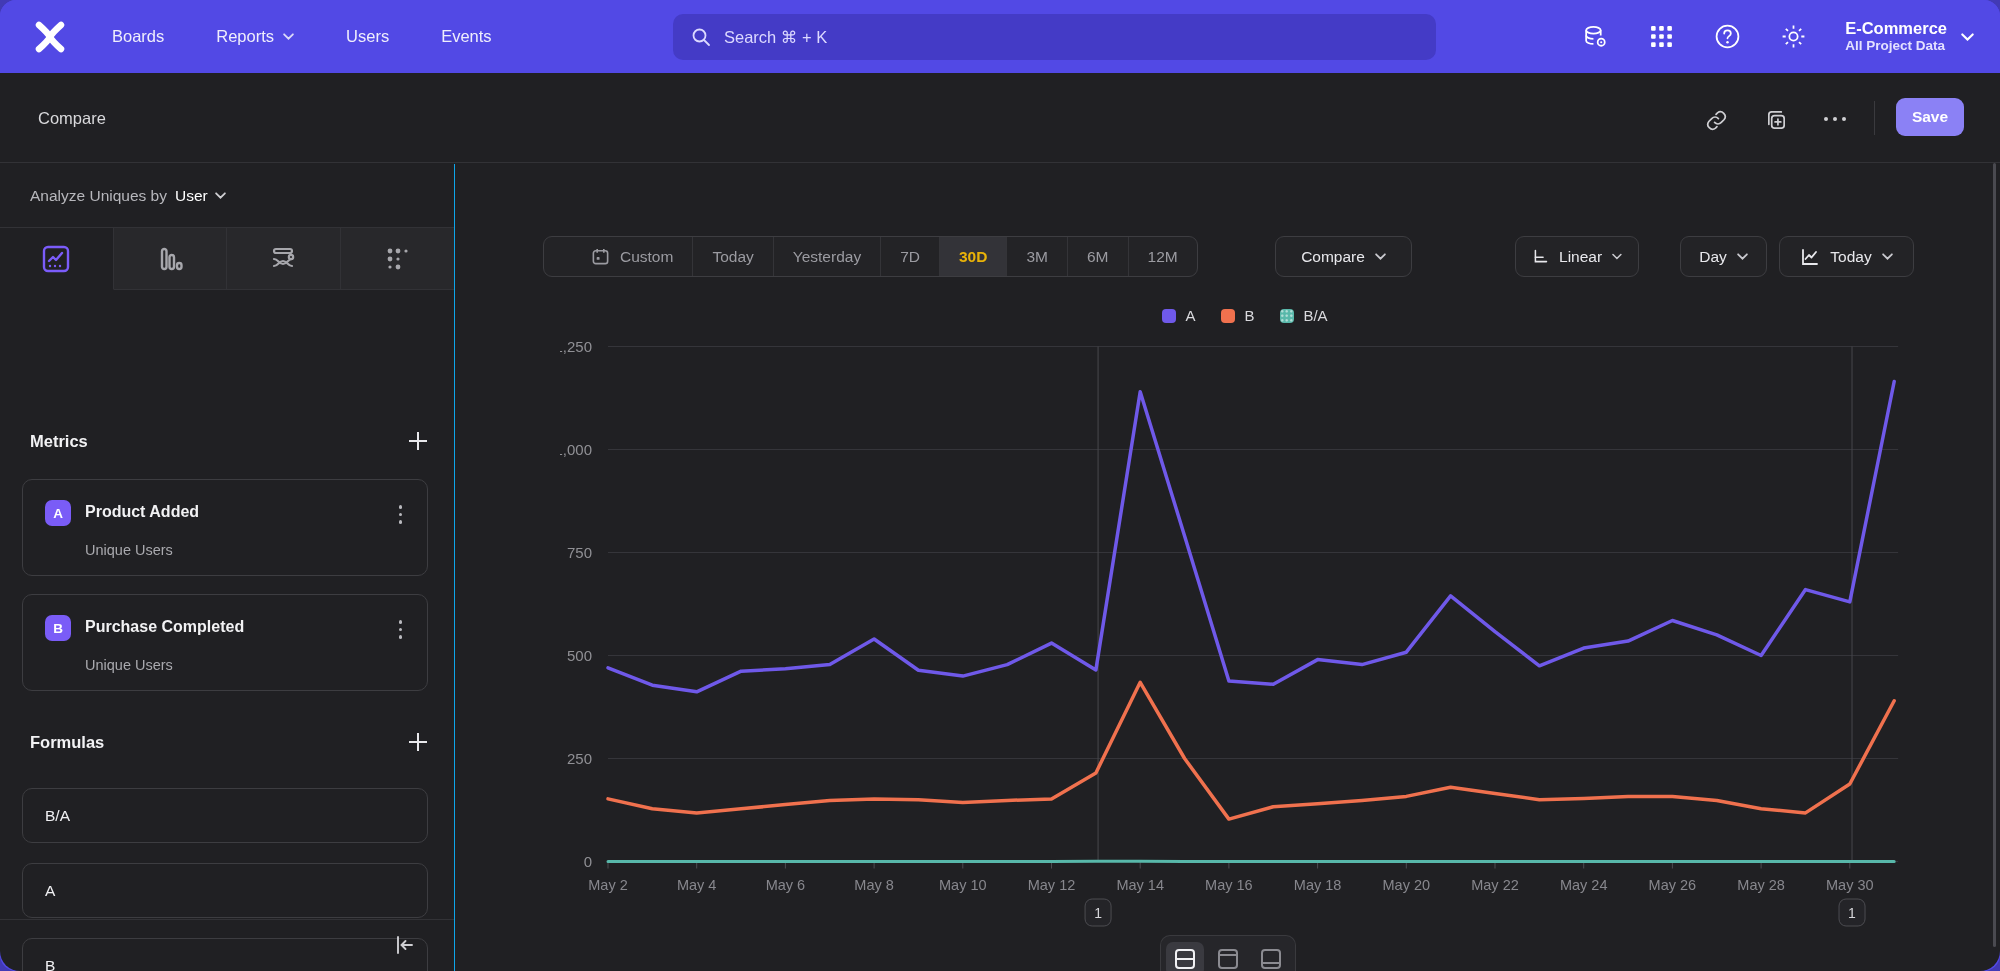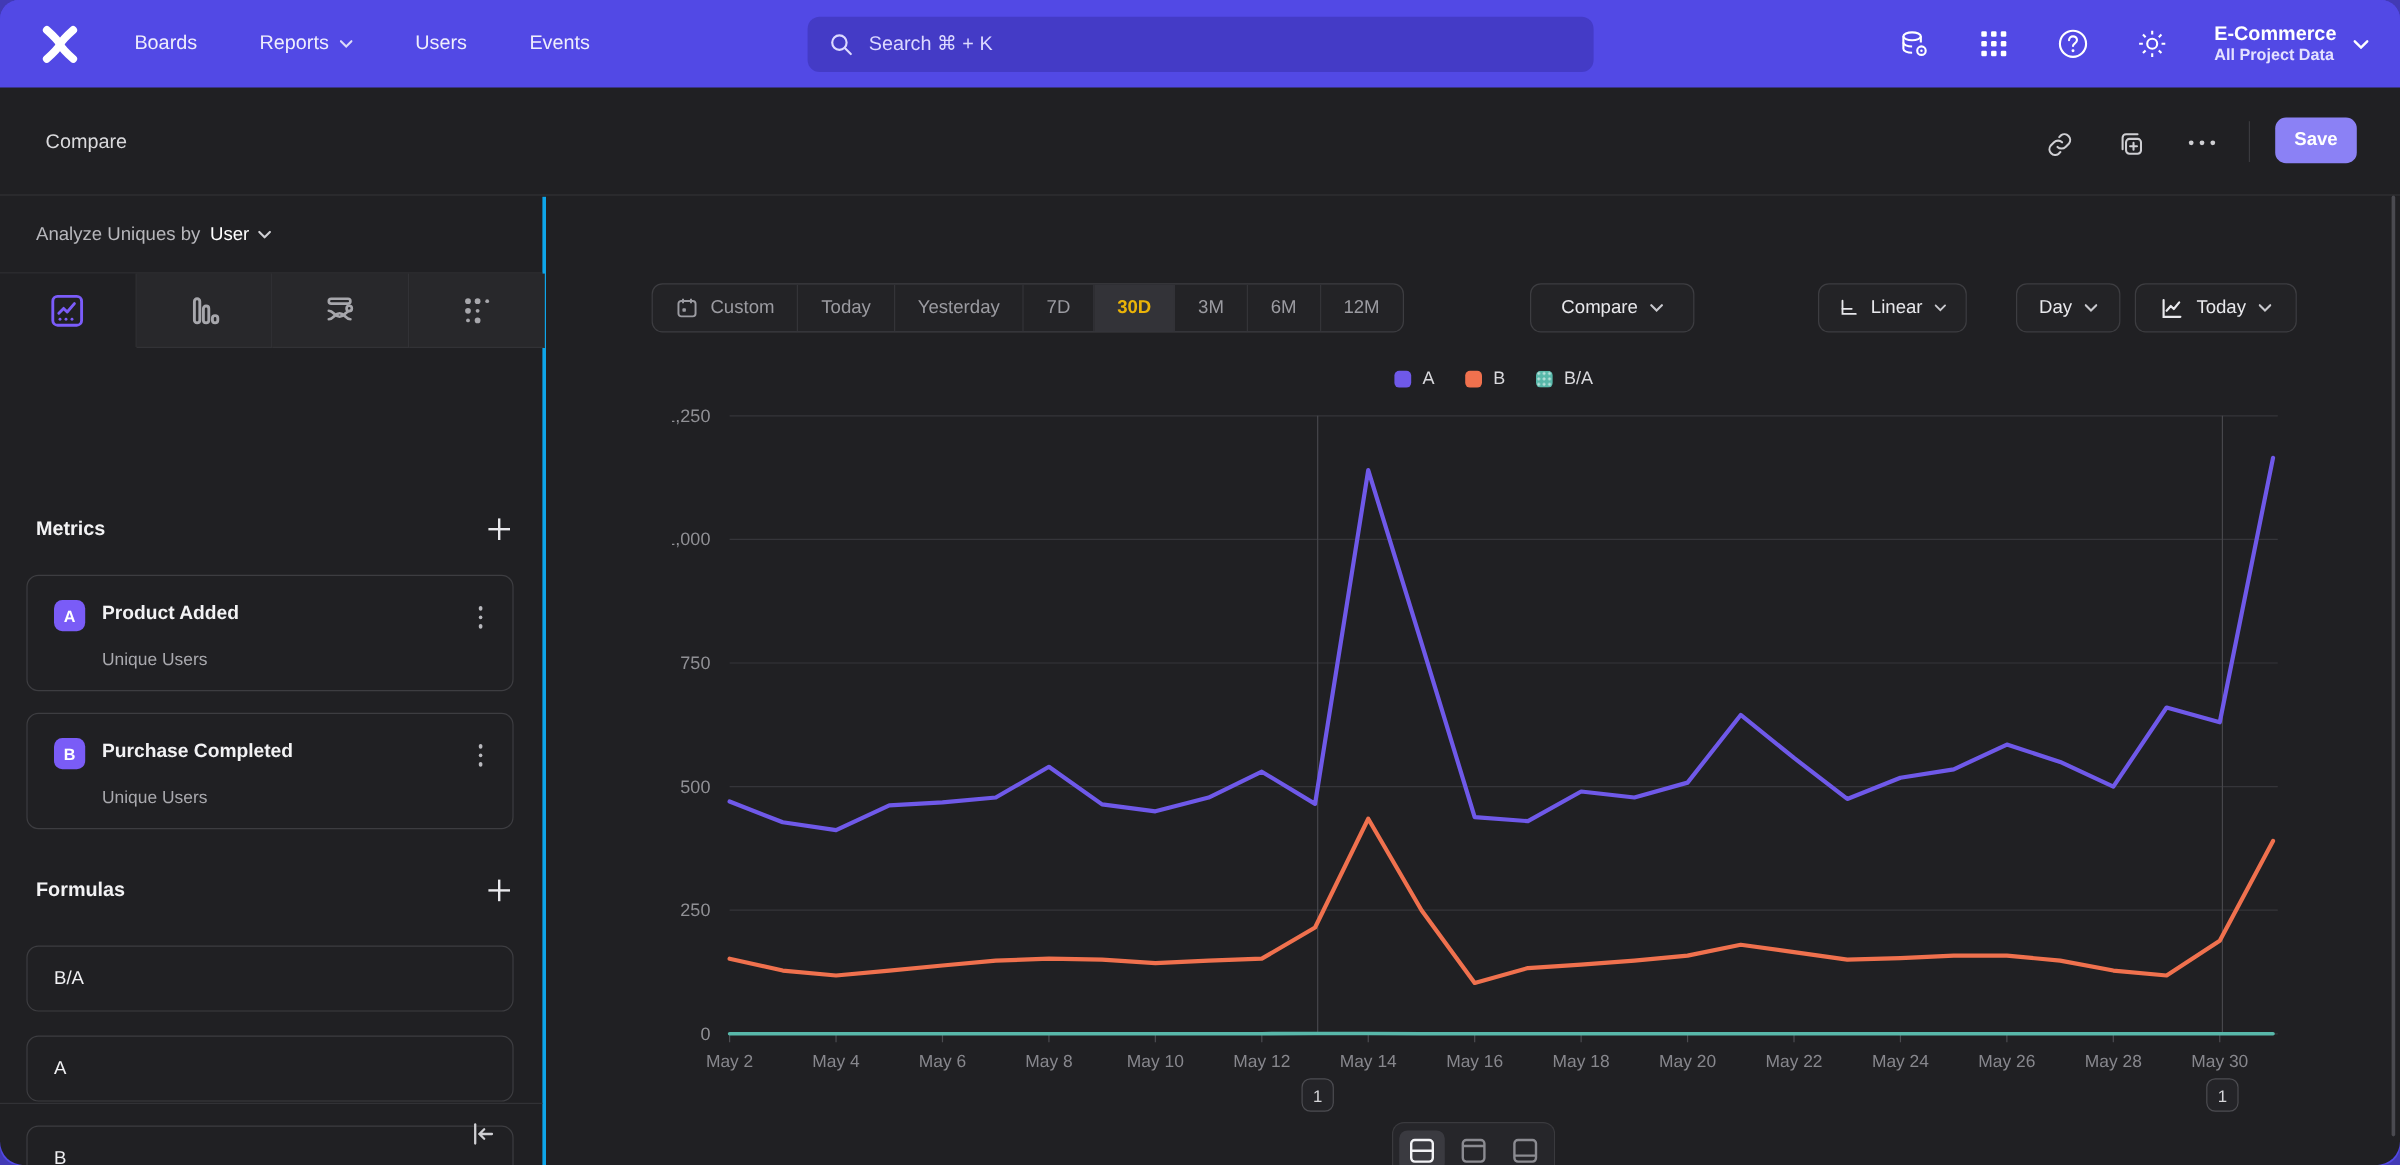--- a/index.html
+++ b/index.html
@@ -7,21 +7,21 @@
   .stage{position:relative;width:2000px;height:971px;overflow:hidden;
          font-family:"Liberation Sans",sans-serif;background:#423ab5;}
   .window{position:absolute;inset:0;border-radius:16px;overflow:hidden;background:#5249e5;}
 
   
   .topnav{position:absolute;top:0;left:0;right:0;height:73px;background:#5249e5;
           display:flex;align-items:center;color:#f3f2ff;}
   .logo{margin-left:30px;width:40px;height:40px;display:flex;align-items:center;justify-content:center;}
   .nav-items{display:flex;align-items:center;margin-left:42px;gap:52px;font-size:16.5px;}
   .nav-item{display:flex;align-items:center;gap:9px;cursor:pointer;color:#efeefc;}
-  .searchbox{position:absolute;left:673px;top:14px;width:655px;height:46px;border-radius:10px;
+  .searchbox{position:absolute;left:673px;top:14px;width:763px;height:46px;border-radius:10px;
              background:rgba(17,10,90,0.22);display:flex;align-items:center;padding-left:18px;gap:13px;
              color:#dcd9ff;font-size:16.5px;}
   .nav-right{position:absolute;right:26px;top:0;height:73px;display:flex;align-items:center;gap:38px;}
   .nav-icon{width:28px;height:28px;display:flex;align-items:center;justify-content:center;cursor:pointer;}
   .project{display:flex;align-items:center;gap:14px;cursor:pointer;}
   .project-text{display:flex;flex-direction:column;line-height:1.25;}
   .project-name{font-size:16.5px;font-weight:bold;color:#ffffff;}
   .project-scope{font-size:13.5px;font-weight:bold;color:#e4e1ff;}
 
   
@@ -33,21 +33,21 @@
   .report-title{position:absolute;left:38px;top:36px;font-size:16.5px;color:#d9d9dc;}
   .rh-icon{position:absolute;top:36px;width:22px;height:22px;cursor:pointer;}
   .rh-dots{position:absolute;top:44px;left:1824px;display:flex;gap:5px;cursor:pointer;}
   .rh-dots i{width:4px;height:4px;border-radius:50%;background:#cfcfd3;}
   .rh-divider{position:absolute;left:1874px;top:28px;height:34px;width:1px;background:#3a3a3e;}
   .save-btn{position:absolute;left:1896px;top:25px;width:68px;height:38px;border-radius:9px;
             background:#8b81f5;color:#fff;font-size:15.5px;font-weight:bold;border:none;cursor:pointer;
             display:flex;align-items:center;justify-content:center;font-family:inherit;}
 
   
-  .sidebar{position:absolute;top:91px;left:0;bottom:0;width:455px;border-right:3px solid #0ea5e9;}
+  .sidebar{position:absolute;top:91px;left:0;bottom:0;width:455px;border-right:1px solid #0ea5e9;}
   .analyze-row{position:absolute;top:0;left:0;right:0;height:64px;border-bottom:1px solid #323236;
                display:flex;align-items:center;padding-left:30px;font-size:15.5px;gap:8px;}
   .analyze-prefix{color:#b7b7bc;}
   .analyze-value{color:#fff;font-weight:normal;display:flex;align-items:center;gap:7px;cursor:pointer;}
   .viz-tabs{position:absolute;top:64px;left:0;height:62px;width:455px;display:flex;}
   .viz-tab{width:113.5px;height:62px;display:flex;align-items:center;justify-content:center;
            background:#28282b;border-bottom:1px solid #323236;border-right:1px solid #323236;cursor:pointer;}
   .viz-tab:last-child{border-right:none;}
   .viz-tab.active{background:#202023;border-bottom:1px solid transparent;}
   .section-head{position:absolute;left:30px;right:25px;display:flex;align-items:center;justify-content:space-between;}
@@ -63,21 +63,21 @@
   .metric-sub{position:absolute;left:62px;top:62px;font-size:14.5px;color:#a9a9ae;}
   .kebab{position:absolute;right:22px;top:22px;display:flex;flex-direction:column;gap:4px;cursor:pointer;padding:3px;}
   .kebab i{width:3.5px;height:3.5px;border-radius:50%;background:#b9b9be;}
   .formula-card{position:absolute;left:22px;width:406px;height:55px;border:1px solid #3d3d41;border-radius:10px;
                 display:flex;align-items:center;padding-left:22px;font-size:15.5px;color:#f0f0f3;cursor:pointer;}
   .side-footer{position:absolute;left:0;right:0;bottom:0;height:52px;border-top:1px solid #323236;}
   .collapse-icon{position:absolute;right:38px;top:14px;cursor:pointer;}
 
   
   .range-control{position:absolute;left:543px;top:163px;height:41px;display:flex;align-items:stretch;
-                 border:1px solid #3d3d41;border-radius:9px;background:#232326;overflow:hidden;}
+                 border:1px solid #3d3d41;border-radius:9px;background:#232326;overflow:hidden;padding-left:28px;}
   .range-seg{display:flex;align-items:center;justify-content:center;padding:0 19px;font-size:15.5px;
              color:#9b9ba1;border-right:1px solid #343438;cursor:pointer;gap:10px;white-space:nowrap;}
   .range-seg:last-child{border-right:none;}
   .range-seg.active{background:#333338;color:#eab308;font-weight:bold;}
   .tool-btn{position:absolute;top:163px;height:41px;border:1px solid #3d3d41;border-radius:9px;background:#232326;
             display:flex;align-items:center;justify-content:center;gap:10px;font-size:15.5px;color:#e8e8ec;
             cursor:pointer;padding:0 16px;font-family:inherit;}
 
   
   .legend{position:absolute;left:560px;top:234px;width:1370px;display:flex;justify-content:center;gap:26px;

